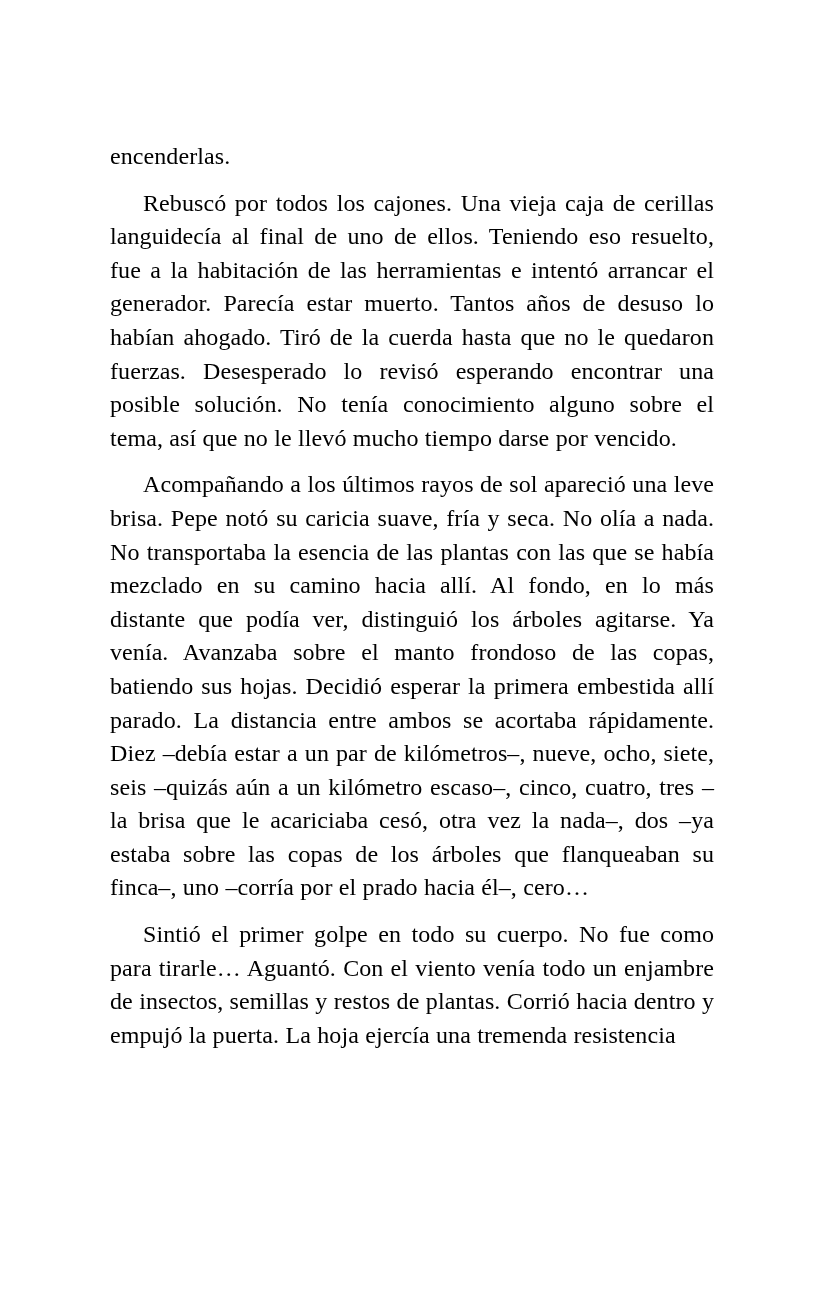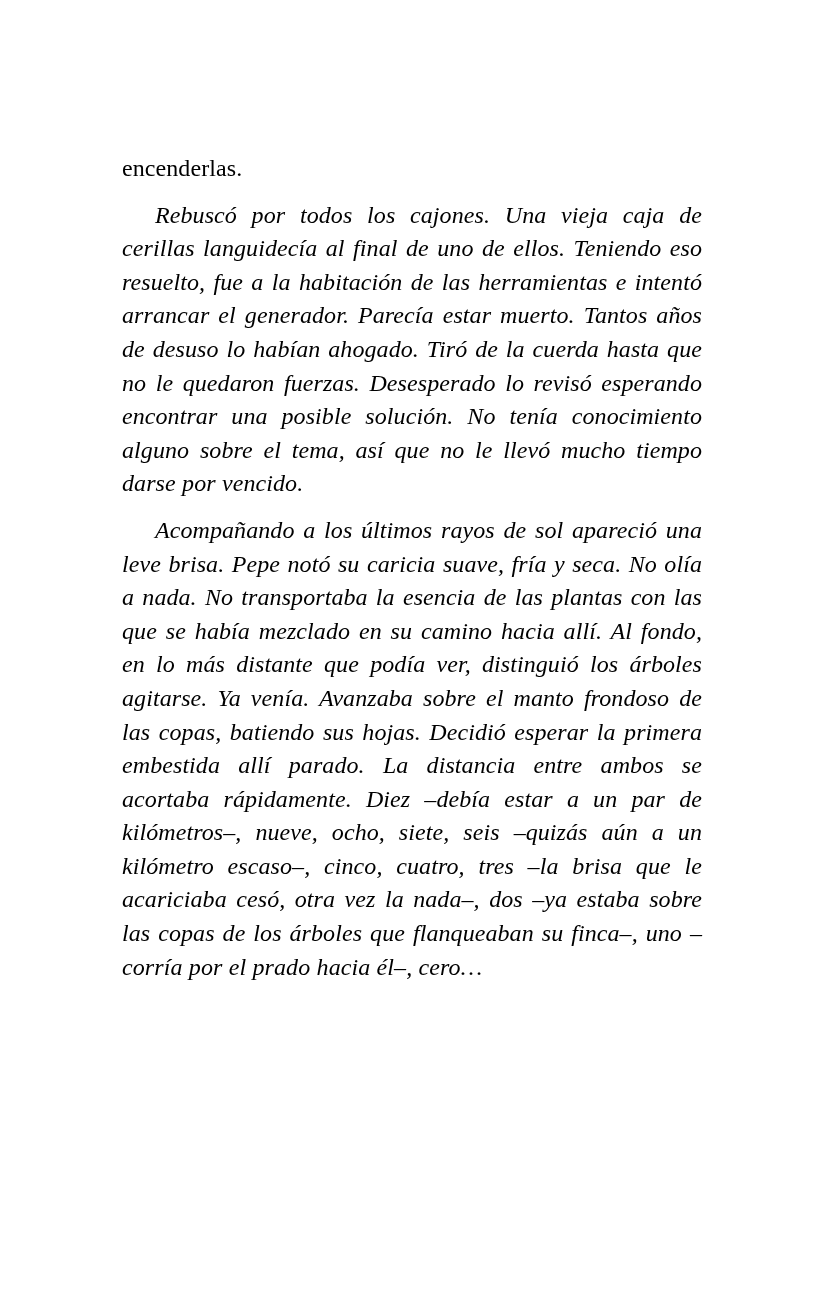--- a/index.html
+++ b/index.html
@@ -27,21 +27,21 @@
   }
 
   .text-block {
     position: absolute;
     left: 110px;
     top: 140px;
     width: 604px;
   }
 
   p.para {
-    margin: 12px;
+    margin: 0;
     padding: 0;
     font-size: 24px;
     line-height: 33.6px;
     text-align: justify;
     text-justify: inter-word;
     text-indent: 33px;
     hyphens: none;
     -webkit-hyphens: none;
     word-spacing: 0.01em;
     letter-spacing: 0.08px;
@@ -49,36 +49,36 @@
 
   
   p.para.continuation {
     text-indent: 0;
     text-align: left;
   }
 
   
   p.para + p.para {
     margin-top: 13px;
-    font-style: italic;
   }
 
   
   p.para.cut {
     text-align: justify;
   }
 </style>
 </head>
 <body>
 
 <div class="page">
   <div class="text-block">
 
     <p class="para continuation">encenderlas.</p>
 
     <p class="para">Rebuscó por todos los cajones. Una vieja caja de cerillas languidecía al final de uno de ellos. Teniendo eso resuelto, fue a la habitación de las herramientas e intentó arrancar el generador. Parecía estar muerto. Tantos años de desuso lo habían ahogado. Tiró de la cuerda hasta que no le quedaron fuerzas. Desesperado lo revisó esperando encontrar una posible solución. No tenía conocimiento alguno sobre el tema, así que no le llevó mucho tiempo darse por vencido.</p>
 
 
     <p class="para">Acompañando a los últimos rayos de sol apareció una leve brisa. Pepe notó su caricia suave, fría y seca. No olía a nada. No transportaba la esencia de las plantas con las que se había mezclado en su camino hacia allí. Al fondo, en lo más distante que podía ver, distinguió los árboles agitarse. Ya venía. Avanzaba sobre el manto frondoso de las copas, batiendo sus hojas. Decidió esperar la primera embestida allí parado. La distancia entre ambos se acortaba rápidamente. Diez –debía estar a un par de kilómetros–, nueve, ocho, siete, seis –quizás aún a un kilómetro escaso–, cinco, cuatro, tres –la brisa que le acariciaba cesó, otra vez la nada–, dos –ya estaba sobre las copas de los árboles que flanqueaban su finca–, uno –corría por el prado hacia él–, cero…</p>
 
+    <p class="para cut">Sintió el primer golpe en todo su cuerpo. No fue como para tirarle… Aguantó. Con el viento venía todo un enjambre de insectos, semillas y restos de plantas. Corrió hacia dentro y empujó la puerta. La hoja ejercía una tremenda resistencia</p>
 
   </div>
 </div>
 
 </body></html>

